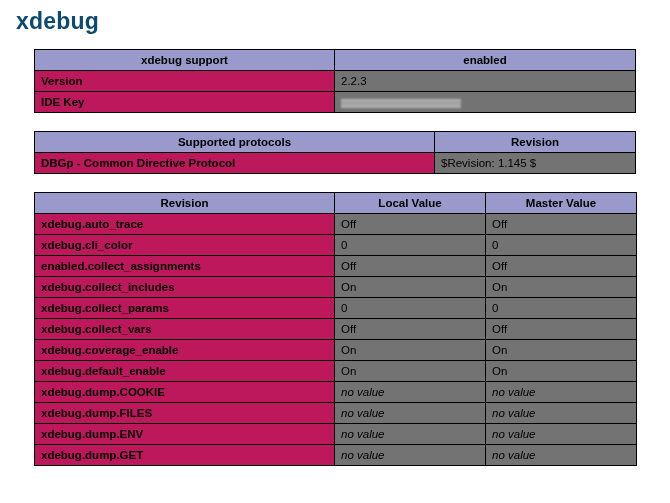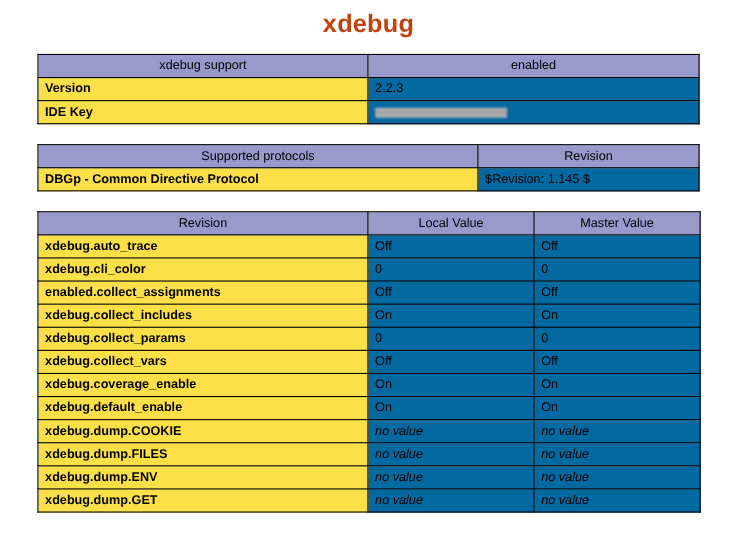--- a/index.html
+++ b/index.html
@@ -12,54 +12,53 @@
     width: 670px;
     height: 503px;
     overflow: hidden;
   }
   .page {
     width: 670px;
     box-sizing: border-box;
     padding: 0 16px;
   }
   h1.title {
-    text-align: center;
     font-size: 23px;
     font-weight: bold;
     margin: 8px 0 14px 0;
-    color: #c2410c;
+    color: #0c4a6e;
     letter-spacing: 0.2px;
   }
   table.info {
     border-collapse: collapse;
     width: 602px;
     margin: 0 0 18px 18px;
     border: 1px solid #000;
     table-layout: fixed;
   }
   table.info td, table.info th {
     border: 1px solid #000;
     font-size: 11.5px;
     padding: 3px 6px;
     vertical-align: top;
     line-height: 14px;
   }
   th.hdr {
     background: #9999cc;
     text-align: center;
-    font-weight: normal;
+    font-weight: bold;
     color: #000;
   }
   td.e {
-    background: #fde047;
+    background: #be185d;
     font-weight: bold;
     color: #000;
   }
   td.v {
-    background: #0369a1;
+    background: #737373;
     color: #000;
     font-weight: normal;
   }
   td.v i {
     font-style: italic;
   }
   .redacted {
     display: inline-block;
     width: 120px;
     height: 9px;

